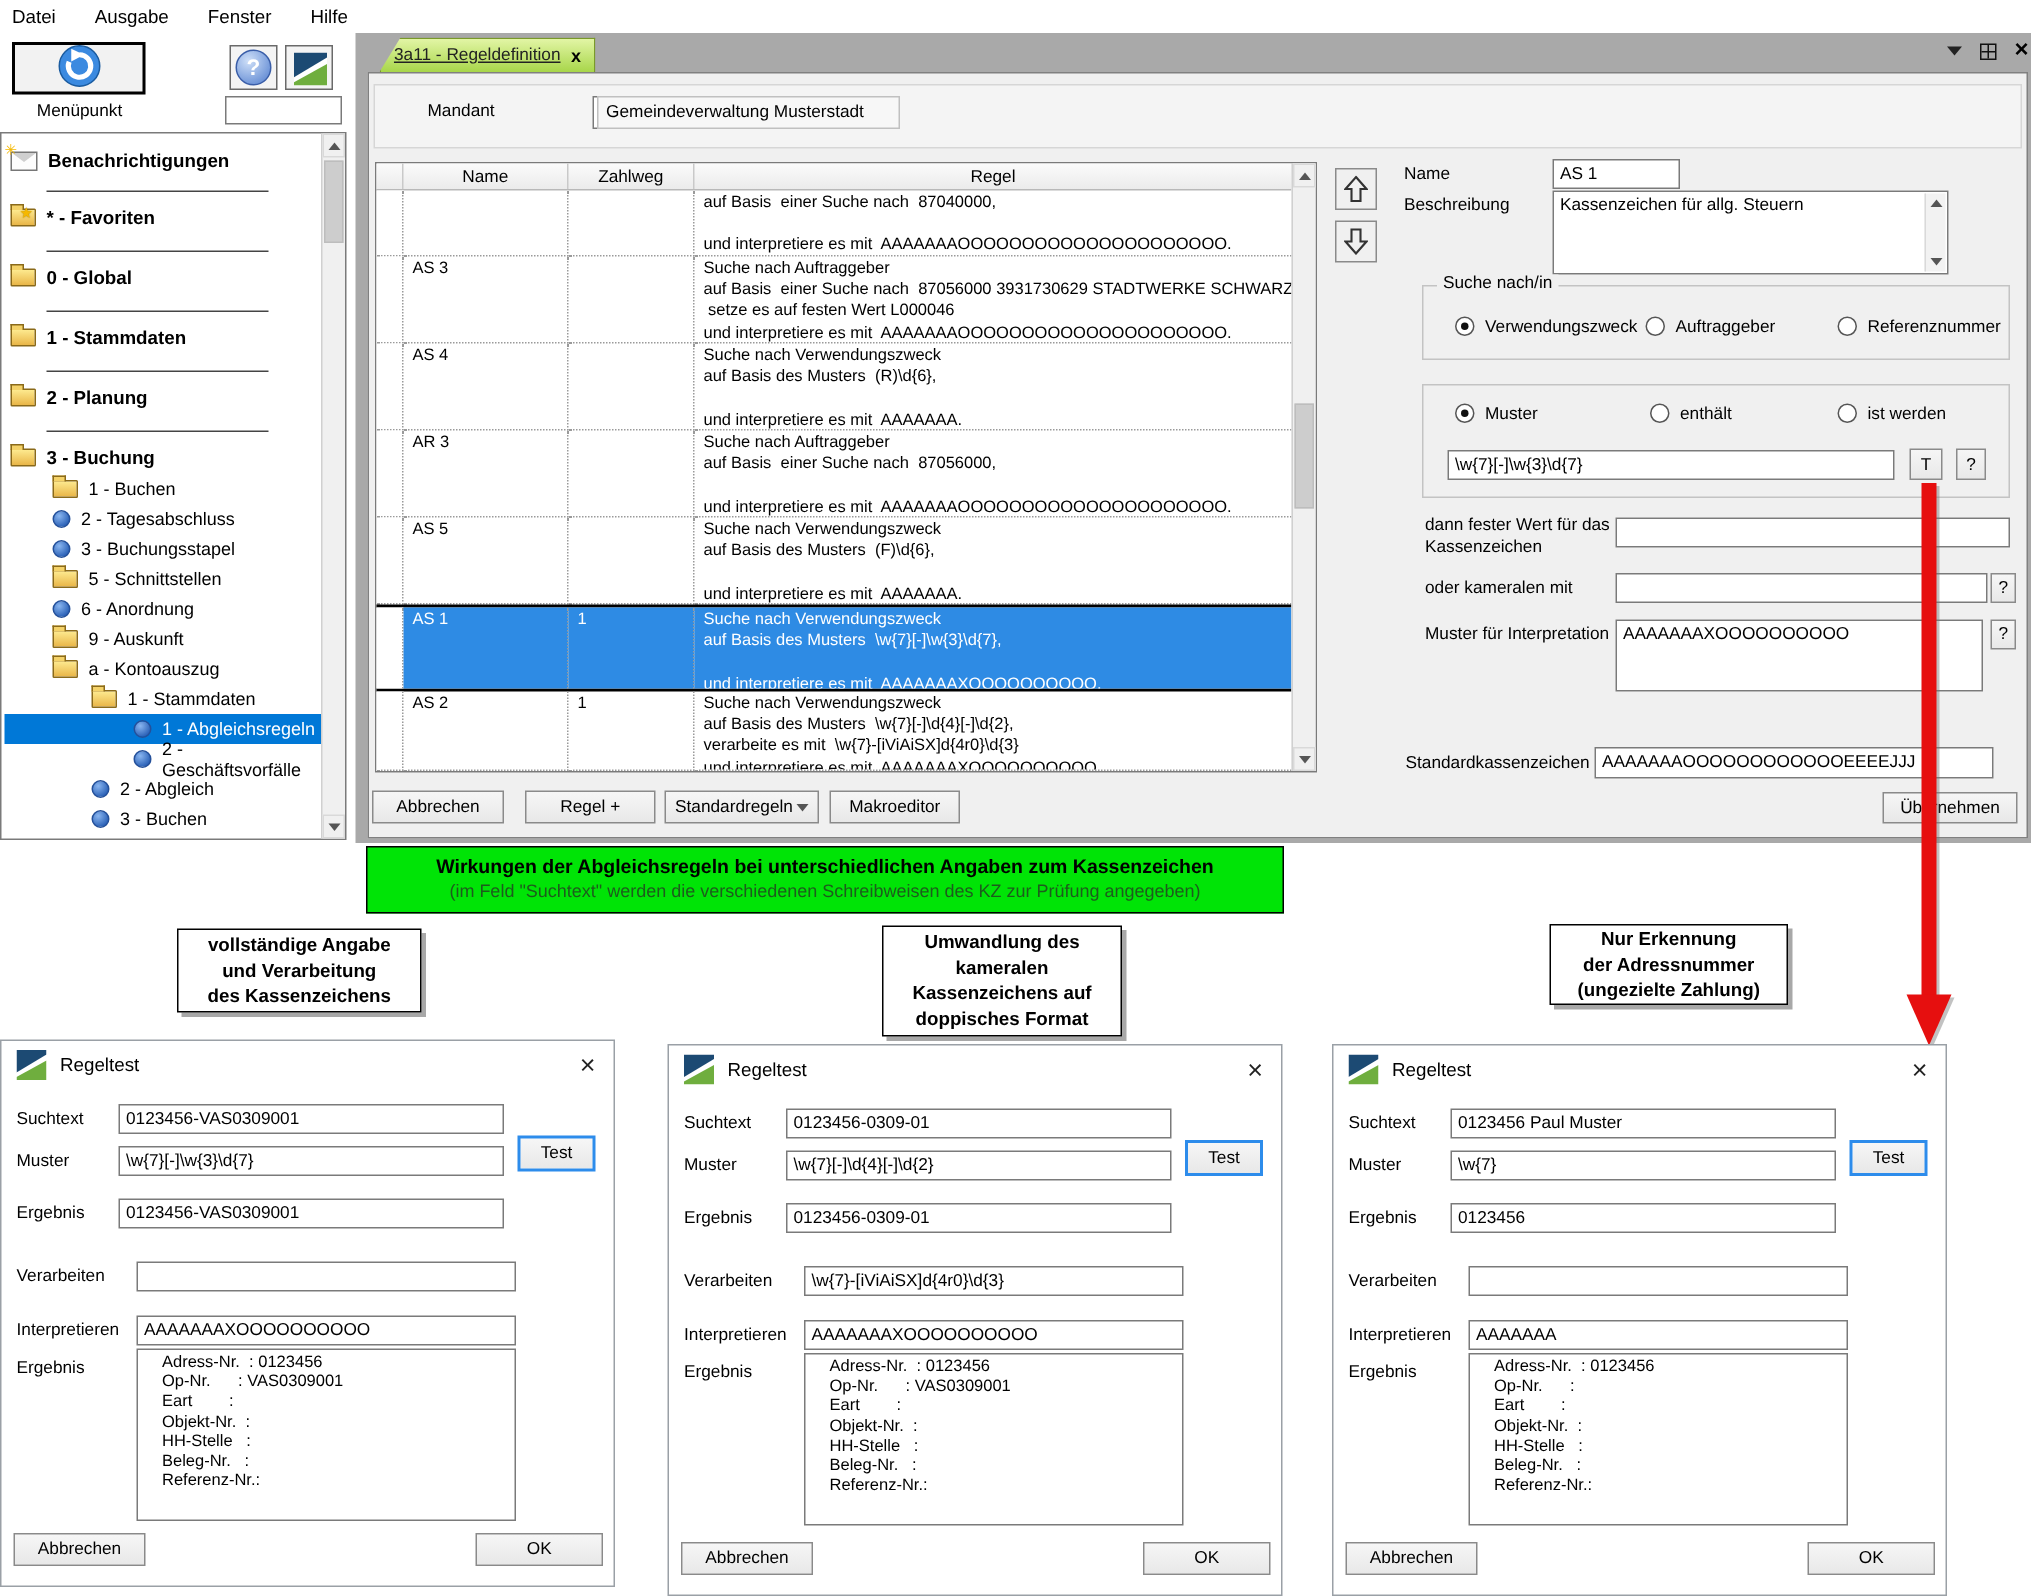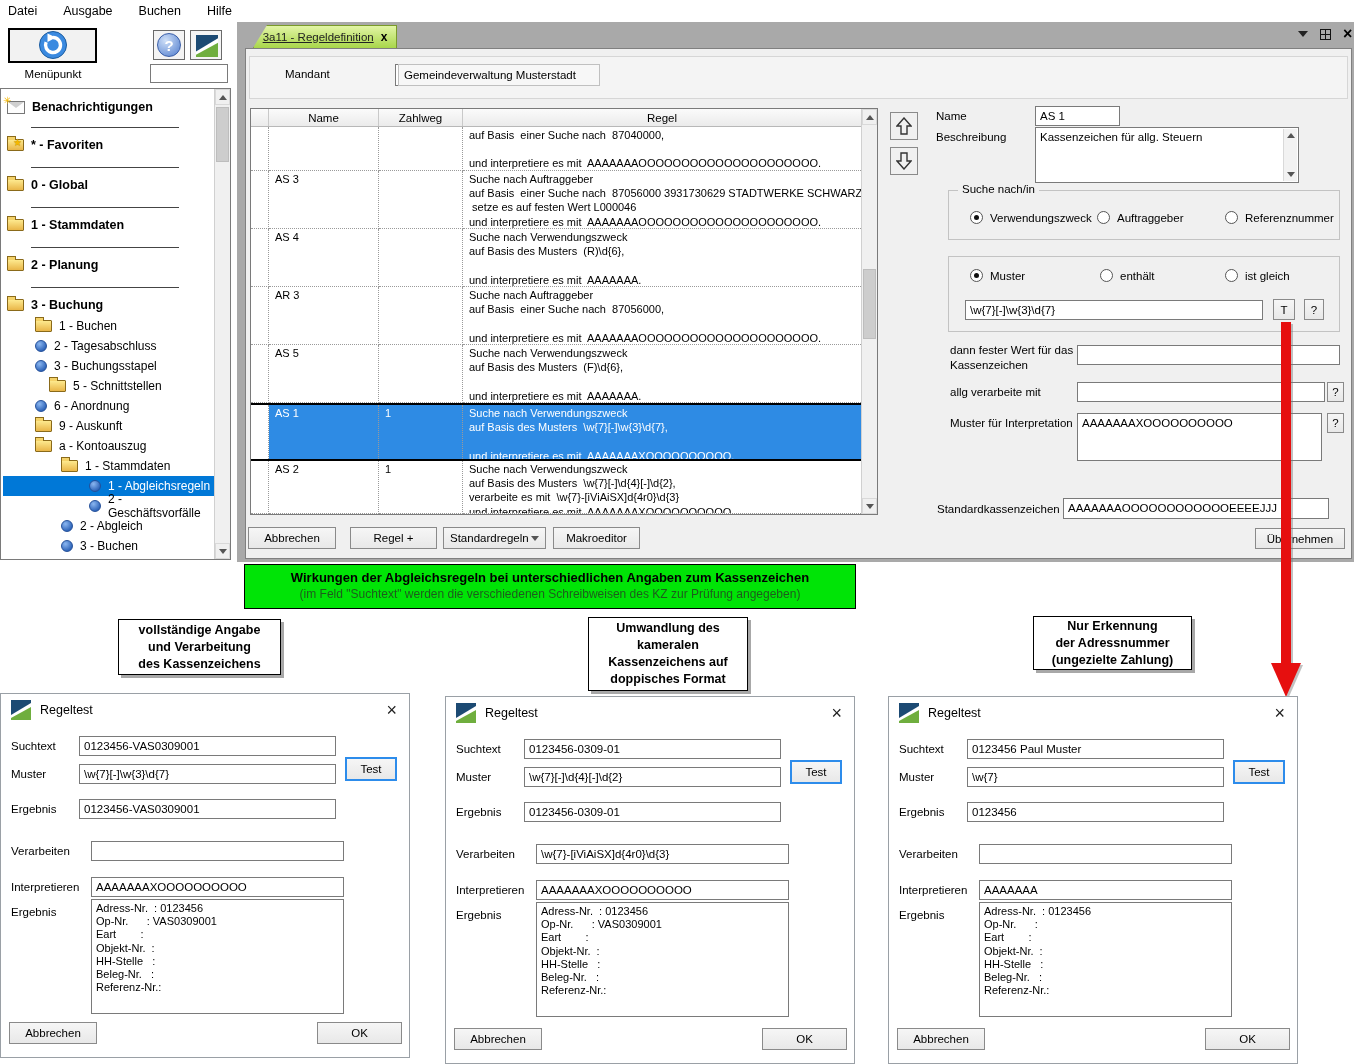--- a/index.html
+++ b/index.html
@@ -97,35 +97,35 @@
   
   .ar-shaft { left:1281px; top:322px; width:10px; height:343px; background:#e60f0f; box-shadow:2px 2px 0 rgba(120,120,120,.45); }
   .ar-head { left:1271px; top:663px; width:0; height:0; border-left:15px solid transparent; border-right:15px solid transparent; border-top:34px solid #e60f0f; filter:drop-shadow(2px 2px 0 rgba(120,120,120,.45)); }
 
   
   .dlg { position:absolute; width:410px; height:368px; background:#fff; border:1px solid #9aa0a6; }
   .dlg .title { position:absolute; left:0; top:0; width:100%; height:32px; display:flex; align-items:center; gap:9px; padding-left:10px; font-size:12.5px; }
   .dlg .close { position:absolute; right:12px; top:6px; font-size:18px; font-weight:normal; color:#222; }
   .dlg .lbl { position:absolute; left:10px; font-size:11.5px; }
   .dlg .in { position:absolute; height:20px; border:1px solid #7a7a7a; background:#fff; font-size:11.5px; line-height:18px; padding:0 4px; overflow:hidden; white-space:pre; }
-  .dlg .res { position:absolute; left:90px; top:205px; width:253px; height:115px; border:1px solid #7a7a7a; background:#fff; font-size:11px; line-height:13.2px; padding:2px 4px; white-space:pre; overflow:hidden; }
+  .dlg .res { position:absolute; left:90px; top:205px; width:253px; height:115px; border:1px solid #7a7a7a; background:#fff; font-size:11px; line-height:13.2px; padding:2px 16px; white-space:pre; overflow:hidden; }
   .logo20 { width:20px; height:20px; flex:none; }
 
   .arrowbtn { position:absolute; left:890px; width:28px; height:28px; border:1px solid #8a8a8a; background:#f0f0f0; display:flex; align-items:center; justify-content:center; }
   .minibar { position:absolute; right:1px; top:1px; bottom:1px; width:14px; background:#f2f2f2; border-left:1px solid #d9d9d9; }
   .minibar .tri-u { position:absolute; left:3px; top:4px; }
   .minibar .tri-d { position:absolute; left:3px; bottom:4px; }
 </style>
 </head>
 <body>
 
 <div class="abs menubar">
   <span>Datei</span>
   <span>Ausgabe</span>
-  <span>Buchen</span>
+  <span>Fenster</span>
   <span>Hilfe</span>
 </div>
 
 <div class="abs toolbar">
   <div class="bigbtn">
     <span>
       <svg width="30" height="30" viewBox="0 0 30 30">
           <circle cx="15" cy="15" r="13.5" fill="#3b8ae0" stroke="#1b5ca0"></circle>
           <path d="M15 7.5 a7.5 7.5 0 1 1 -6.9 4.6" stroke="#fff" stroke-width="3.4" fill="none"></path>
           <polygon points="9.5,3.5 18,7.5 9.5,12" fill="#fff"></polygon>
@@ -300,31 +300,31 @@
 <div class="radrow" style="left:970px; top:269px;">
   <span class="radio checked"></span>
   <span>Muster</span>
 </div>
 <div class="radrow" style="left:1100px; top:269px;">
   <span class="radio"></span>
   <span>enthält</span>
 </div>
 <div class="radrow" style="left:1225px; top:269px;">
   <span class="radio"></span>
-  <span>ist gleich</span>
+  <span>ist werden</span>
 </div>
 <div class="abs inputbox pre" style="left:965px; top:300px; width:298px; height:20px; line-height:18px;">\w{7}[-]\w{3}\d{7}</div>
 <div class="abs btn" style="left:1273px; top:299px; width:22px; height:21px;">T</div>
 <div class="abs btn" style="left:1304px; top:299px; width:20px; height:21px;">?</div>
 
 <div class="abs pre" style="left:950px; top:343px; line-height:15px;">dann fester Wert für das
 Kassenzeichen</div>
 <div class="abs inputbox" style="left:1077px; top:345px; width:263px; height:20px;"></div>
 
-<div class="abs" style="left:950px; top:386px;">allg verarbeite mit</div>
+<div class="abs" style="left:950px; top:386px;">oder kameralen mit</div>
 <div class="abs inputbox" style="left:1077px; top:382px; width:248px; height:20px;"></div>
 <div class="abs btn" style="left:1327px; top:382px; width:17px; height:20px;">?</div>
 
 <div class="abs" style="left:950px; top:417px;">Muster für Interpretation</div>
 <div class="abs inputbox pre" style="left:1077px; top:413px; width:245px; height:48px; line-height:18px;">AAAAAAAXOOOOOOOOOO</div>
 <div class="abs btn" style="left:1327px; top:413px; width:17px; height:20px;">?</div>
 
 <div class="abs" style="left:937px; top:503px;">Standardkassenzeichen</div>
 <div class="abs inputbox pre" style="left:1063px; top:498px; width:266px; height:21px; line-height:19px;">AAAAAAAOOOOOOOOOOOOEEEEJJJ</div>
 <div class="abs btn" style="left:1255px; top:528px; width:90px; height:21px;">Übernehmen</div>
@@ -368,21 +368,21 @@
     <span>1 - Buchen</span>
   </div>
   <div class="titem" style="top:247px; padding-left:34px;">
     <span class="dot"></span>
     <span>2 - Tagesabschluss</span>
   </div>
   <div class="titem" style="top:267px; padding-left:34px;">
     <span class="dot"></span>
     <span>3 - Buchungsstapel</span>
   </div>
-  <div class="titem" style="top:287px; padding-left:48px;">
+  <div class="titem" style="top:287px; padding-left:34px;">
     <span class="folder"></span>
     <span>5 - Schnittstellen</span>
   </div>
   <div class="titem" style="top:307px; padding-left:34px;">
     <span class="dot"></span>
     <span>6 - Anordnung</span>
   </div>
   <div class="titem" style="top:327px; padding-left:34px;">
     <span class="folder"></span>
     <span>9 - Auskunft</span>

